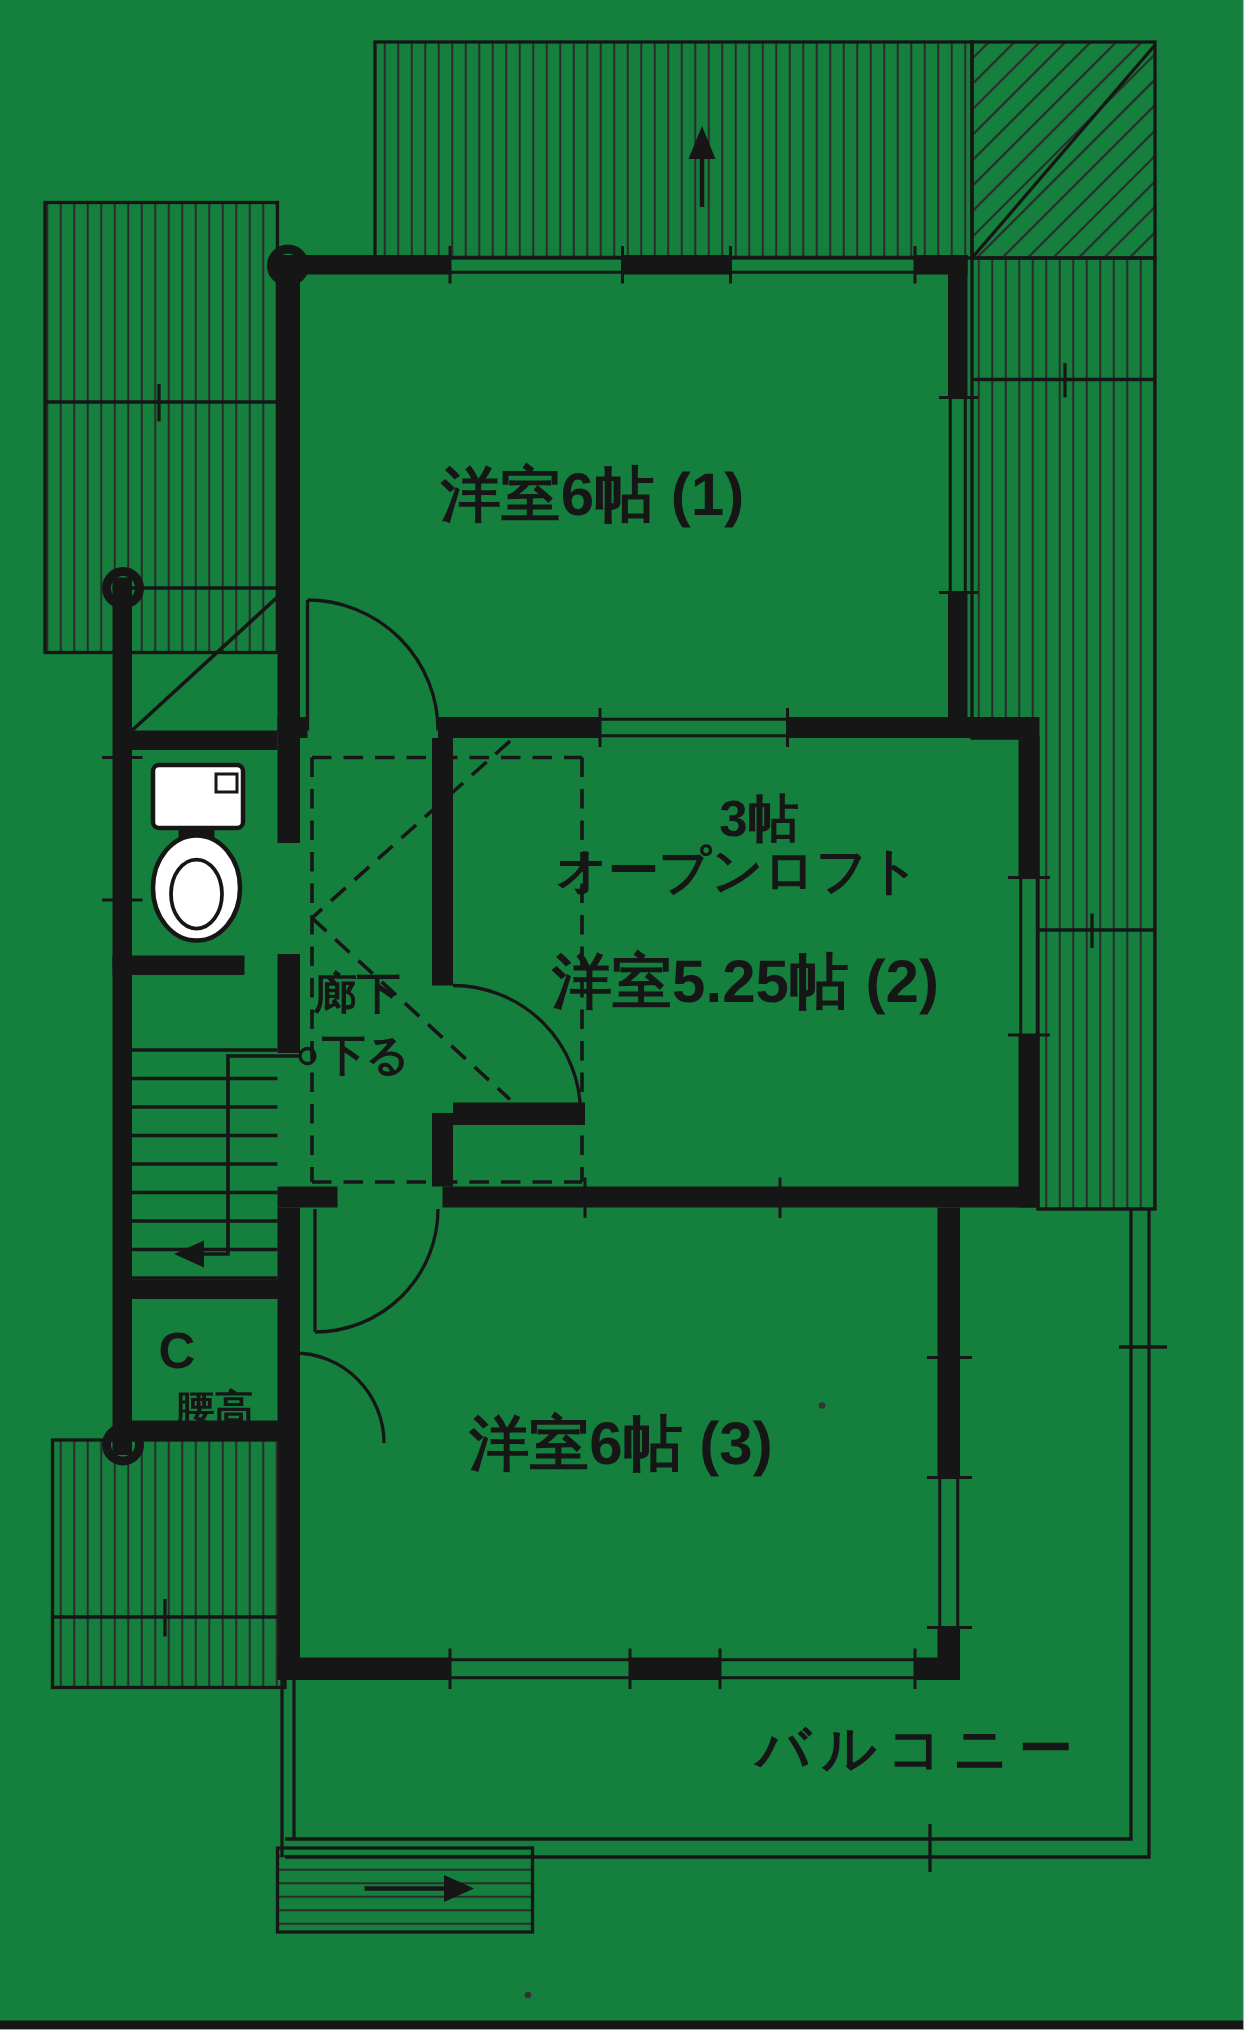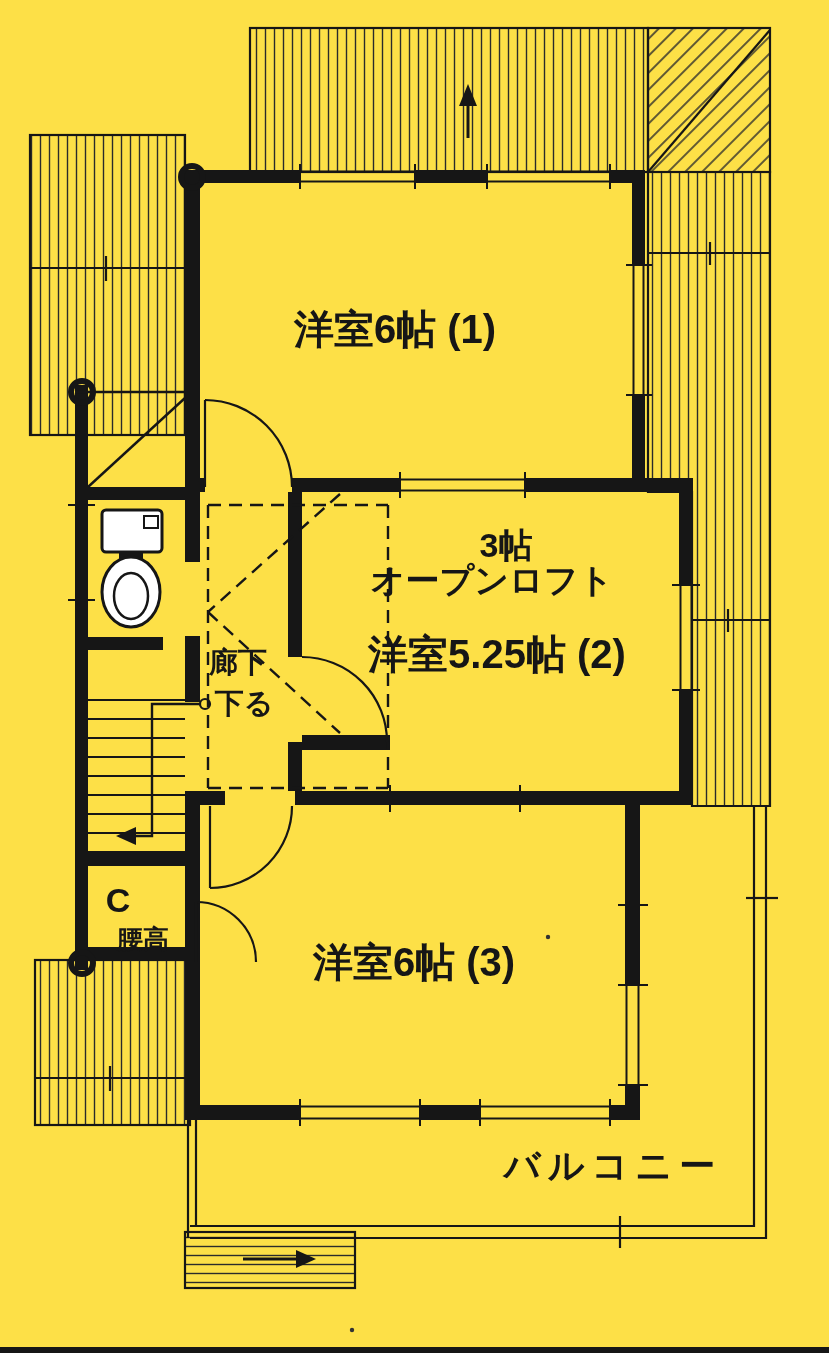--- a/index.html
+++ b/index.html
@@ -1,16 +1,16 @@
 <!DOCTYPE html>
 <html><head>
 <meta charset="utf-8">
 <style>
   html,body{margin:0;padding:0;background:#ffffff;}
-  .canvas{position:relative;width:829px;height:1353px;background:#fde047;overflow:hidden;}
+  .canvas{position:relative;width:829px;height:1353px;background:#15803d;overflow:hidden;}
   svg{position:absolute;left:0;top:0;}
   .lbl{font-family:"Liberation Sans","DejaVu Sans",sans-serif;fill:#161616;font-weight:600;}
   .lbl-big{font-size:40px;}
   .lbl-mid{font-size:34px;}
   .lbl-sm{font-size:29px;}
   .lbl-xs{font-size:26px;}
   .lbl-balcony{font-size:36px;letter-spacing:7px;}
 </style>
 </head>
 <body>

